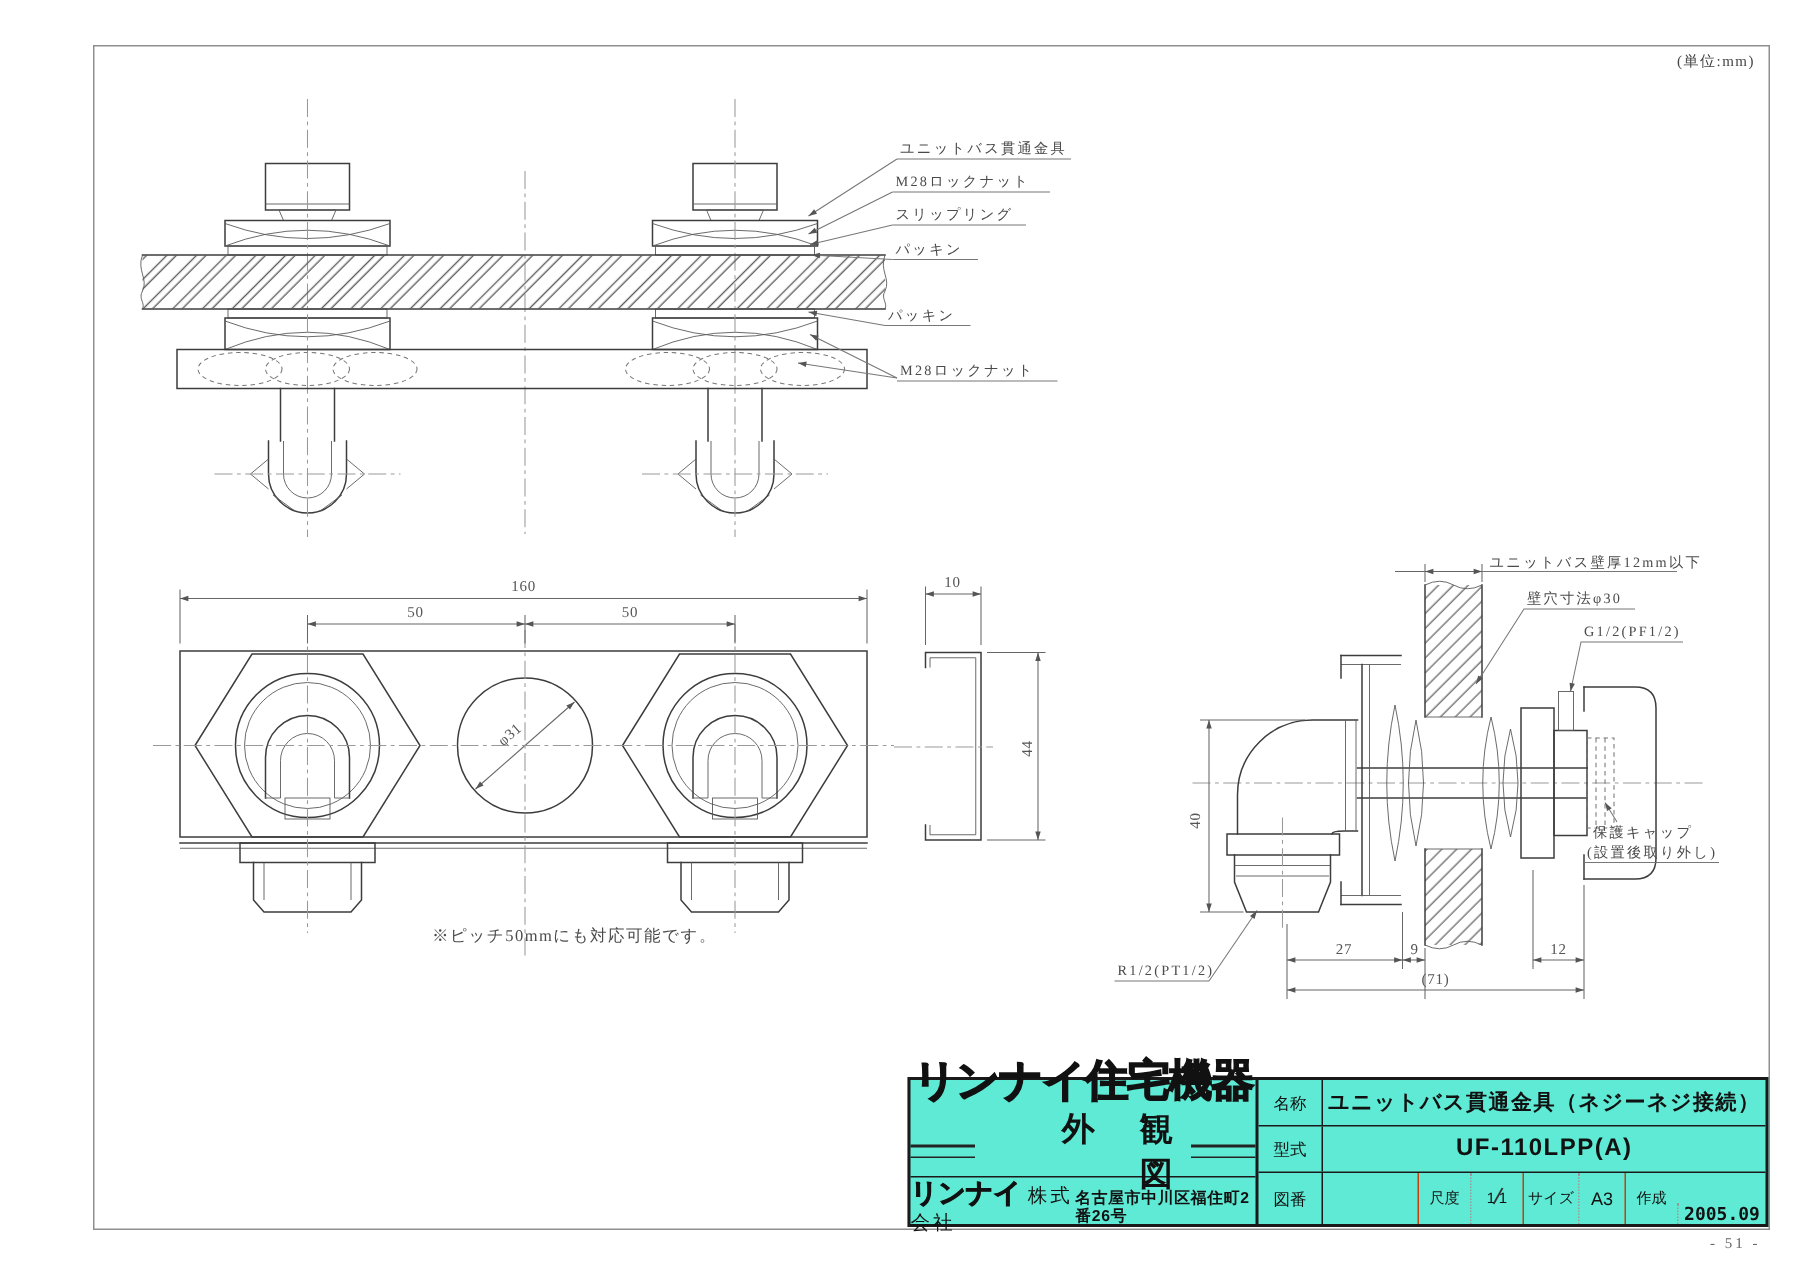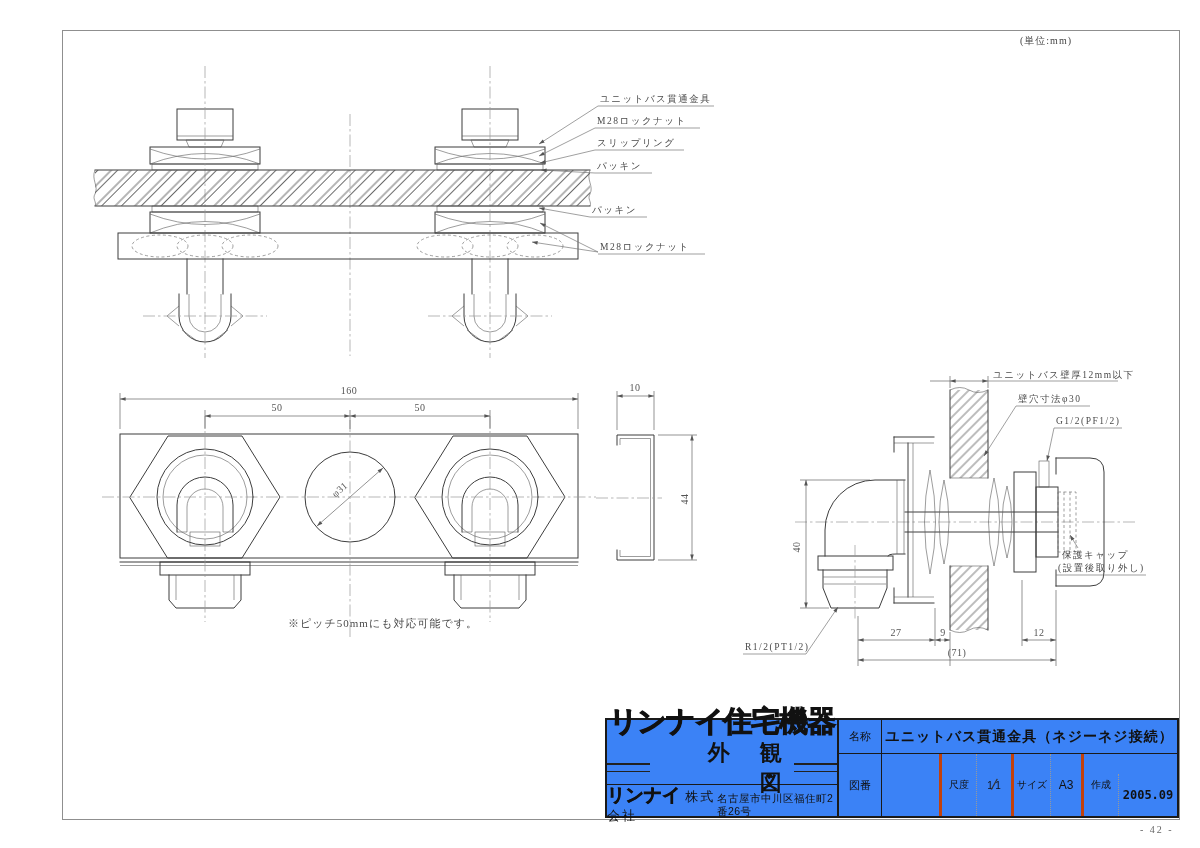--- a/index.html
+++ b/index.html
@@ -1,68 +1,68 @@
 <!DOCTYPE html>
 <html><head>
 <meta charset="utf-8">
 <style>
   html,body{margin:0;padding:0;background:#fff;}
   #sheet{position:relative;width:1200px;height:848px;background:#fff;overflow:hidden;
          font-family:"Liberation Sans","DejaVu Sans",sans-serif;}
   #border{position:absolute;left:62px;top:30px;width:1116px;height:788px;border:1px solid #8f8f8f;}
-  #unitnote{position:absolute;left:1020px;top:34px;width:150px;font:10px "Liberation Serif","DejaVu Serif",serif;color:#444;letter-spacing:1px;}
+  #unitnote{position:absolute;left:1020px;top:34px;width:150px;text-align:right;font:10px "Liberation Serif","DejaVu Serif",serif;color:#444;letter-spacing:1px;}
   #pagenum{position:absolute;left:1140px;top:824px;font:10px "Liberation Serif","DejaVu Serif",serif;color:#666;letter-spacing:2px;}
   svg#cad{position:absolute;left:0;top:0;}
   .s1{stroke:#3d3d3d;stroke-width:1;fill:none;stroke-linecap:square}
   .s0{stroke:#5a5a5a;stroke-width:.6;fill:none}
   .cl{stroke:#999;stroke-width:.7;fill:none;stroke-dasharray:12 3 2.5 3}
   .dsh{stroke:#777;stroke-width:.7;fill:none;stroke-dasharray:3 2.5}
   .dim{stroke:#666;stroke-width:.7;fill:none}
   .ldr{stroke:#777;stroke-width:.7;fill:none}
   text.at{font-family:"Liberation Serif","DejaVu Serif",serif;font-size:10px;fill:#4a4a4a;letter-spacing:1.5px}
   text.sm{font-size:9.5px}
   text.dt{font-family:"Liberation Serif","DejaVu Serif",serif;font-size:10px;fill:#555;letter-spacing:.5px}
   text.nt{font-family:"Liberation Serif","DejaVu Serif",serif;font-size:11px;fill:#4a4a4a;letter-spacing:1px}
   
   #tb{position:absolute;left:605px;top:718px;width:574px;height:100px;border:2px solid #1a1a1a;
-      box-sizing:border-box;display:flex;background:#3b82f6;color:#111;}
+      box-sizing:border-box;display:flex;background:#5eead4;color:#111;}
   .tb-left{width:230px;border-right:2px solid #1a1a1a;display:flex;flex-direction:column;}
   .tb-logo-cell{height:64px;border-bottom:1.5px solid #1a1a1a;display:flex;flex-direction:column;align-items:center;justify-content:center;}
   .tb-logo{font-size:29px;font-weight:bold;letter-spacing:-1px;color:#111;-webkit-text-stroke:1px #111;line-height:1;}
   .tb-doctype{display:flex;align-items:center;gap:8px;margin-top:2px;}
   .tb-doctype .txt{font-size:22px;font-weight:bold;letter-spacing:4px;text-align:right;}
   .rule{width:44px;height:6px;border-top:2px solid #222;border-bottom:1px solid #222;}
   .tb-company-cell{flex:1;display:flex;flex-direction:row;align-items:center;justify-content:flex-end;line-height:1.15;}
   .co-bold{font-size:18px;font-weight:bold;-webkit-text-stroke:.6px #111;}
   .co-rest{font-size:13px;letter-spacing:2px;}
-  .co-addr{font-size:10.5px;font-weight:normal;letter-spacing:.5px;}
+  .co-addr{font-size:10.5px;font-weight:bold;letter-spacing:.5px;}
   .tb-right{flex:1;display:flex;flex-direction:column;}
   .tb-row{display:flex;border-bottom:1px solid #1a1a1a;align-items:stretch;justify-content:space-between;}
   .tb-row:last-child{border-bottom:none;flex:1;}
   .r1{height:33px;} .r2{height:32px;}
   .tb-label{width:42px;border-right:1px solid #1a1a1a;display:flex;align-items:center;justify-content:center;font-size:11px;}
   .tb-val{flex:1;display:flex;align-items:center;justify-content:center;font-weight:bold;}
   .v-name{font-size:14px;letter-spacing:1px;}
   .v-model{font-size:16px;letter-spacing:1px;}
   .mini{display:flex;align-items:center;justify-content:center;font-size:10px;}
-  .b-solid{border-left:3px solid #c2410c;} .b-dot{border-left:1px dotted #999;}
+  .b-solid{border-left:1px solid #c2410c;} .b-dot{border-left:1px dotted #999;}
   .w34{width:34px;} .w36{width:36px;} .w30{width:30px;} .w58{width:58px;margin-top:20px;}
   .zuban{flex:1;}
   .v-size{font-size:12px;font-weight:normal;}
   .v-date{font-family:"DejaVu Sans Mono","Liberation Mono",monospace;font-size:12px;font-weight:bold;letter-spacing:0;}
   .sc-n{font-size:10px;vertical-align:.5em;} .sc-d{font-size:10px;vertical-align:-.3em;}
   .sc-sl{font-size:16px;display:inline-block;transform:rotate(14deg);margin:0 -1px;color:#333;}
 </style>
 </head>
 <body>
 
 <div id="sheet">
   <div id="border"></div>
   <div id="unitnote">(単位:mm)</div>
-  <div id="pagenum">- 42 -</div>
+  <div id="pagenum">- 51 -</div>
 
   <svg id="cad" width="1200" height="848" viewBox="0 0 1200 848">
     <defs>
       <marker id="ar" markerWidth="9" markerHeight="7" refX="8.5" refY="3.5" orient="auto-start-reverse">
         <path d="M0.5,0.9 L8.5,3.5 L0.5,6.1 Z" fill="#555"></path>
       </marker>
       <pattern id="hA" width="14" height="14" patternUnits="userSpaceOnUse" patternTransform="rotate(-45)">
         <line x1="0" y1="3" x2="14" y2="3" stroke="#5a5a5a" stroke-width="0.9"></line>
         <line x1="0" y1="7.5" x2="14" y2="7.5" stroke="#5a5a5a" stroke-width="0.9"></line>
       </pattern>
@@ -295,20 +295,24 @@
           <span class="co-rest">株式会社</span>
         </div>
         <div class="co-addr">名古屋市中川区福住町2番26号</div>
       </div>
     </div>
     <div class="tb-right">
       <div class="tb-row r1">
         <div class="tb-label">名称</div>
         <div class="tb-val v-name">ユニットバス貫通金具（ネジーネジ接続）</div>
       </div>
+      <div class="tb-row r2">
+        <div class="tb-label">型式</div>
+        <div class="tb-val v-model">UF-110LPP(A)</div>
+      </div>
       <div class="tb-row">
         <div class="tb-label">図番</div>
         <div class="mini zuban"></div>
         <div class="mini w34 b-solid">尺度</div>
         <div class="mini w34 b-dot">
           <span class="sc-n">1</span>
             <span class="sc-sl">/</span>
             <span class="sc-d">1</span>
         </div>
         <div class="mini w36 b-solid">サイズ</div>

